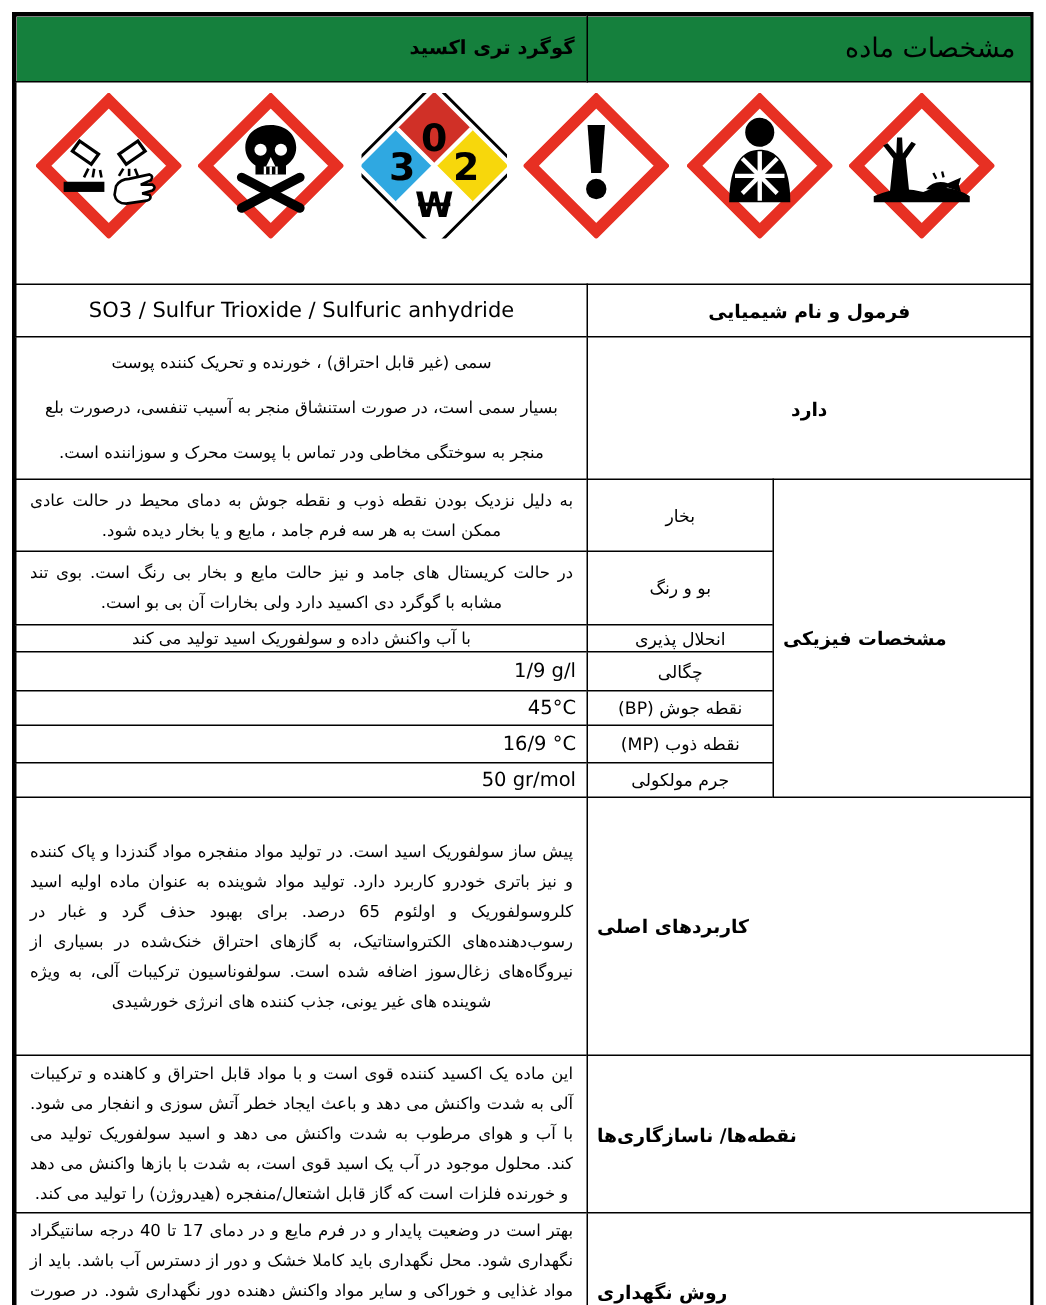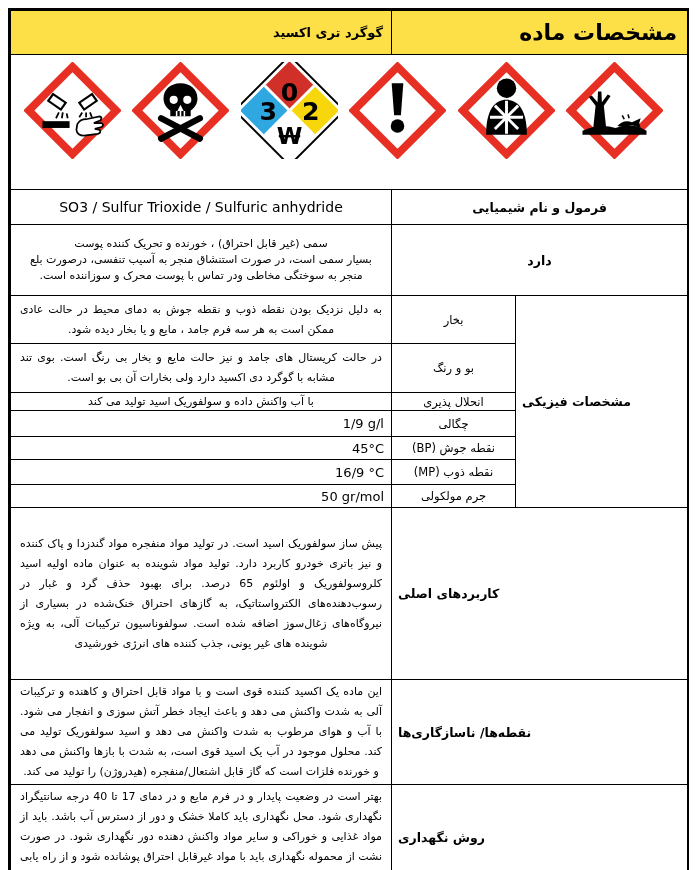--- a/index.html
+++ b/index.html
@@ -2,32 +2,32 @@
 <html lang="fa"><head>
 <meta charset="utf-8">
 <style>
   * { margin:0; padding:0; box-sizing:border-box; }
   html,body { width:697px; height:870px; background:#fff; overflow:hidden;
               font-family:"DejaVu Sans", sans-serif; color:#000; }
   .sheet { position:absolute; left:8px; top:8px; width:681px; border:2px solid #000; }
   table { width:100%; border-collapse:collapse; table-layout:fixed; direction:rtl; }
   td { border:1px solid #000; vertical-align:middle; overflow:hidden; }
   
-  .hdr-row td { background:#fde047; }
-  .hdr-title { font-weight:bold; font-size:22px; text-align:right; padding:0 10px; }
+  .hdr-row td { background:#15803d; }
+  .hdr-title { font-weight:normal; font-size:18px; text-align:right; padding:0 10px; }
   .hdr-substance { font-weight:bold; font-size:13px; text-align:right; padding:0 8px; }
   
   .cat { font-weight:bold; font-size:12.5px; }
   .cat.right { text-align:center; padding:0 12px; }
   .cat.center { text-align:left; padding:0 6px; }
   .sublabel { font-size:11.5px; text-align:center; padding:0 4px; }
   
   .para { font-size:11px; line-height:20px; text-align:justify; text-align-last:center;
           padding:2px 9px; direction:rtl; }
-  .para.prelines { white-space:pre-line; text-align:center; line-height:16px; }
+  .para.prelines { white-space:pre-line; text-align:center; line-height:30px; }
   .latin { direction:ltr; text-align:center; font-size:14px; padding:0 8px; }
   .num { direction:ltr; text-align:right; font-size:13px; padding:0 7px; }
   
   .picto-cell { vertical-align:top; }
   .picto-row { direction:ltr; display:flex; justify-content:space-between;
                align-items:flex-start; padding:7px 24px 0 13px; height:133px; }
   .picto { width:97px; height:97px; flex:0 0 auto; }
   svg { display:block; }
   .nfpa-num { font-family:"DejaVu Sans", sans-serif; font-weight:bold; font-size:26px; }
   .nfpa-w  { font-family:"DejaVu Sans", sans-serif; font-weight:bold; font-size:24px; }

